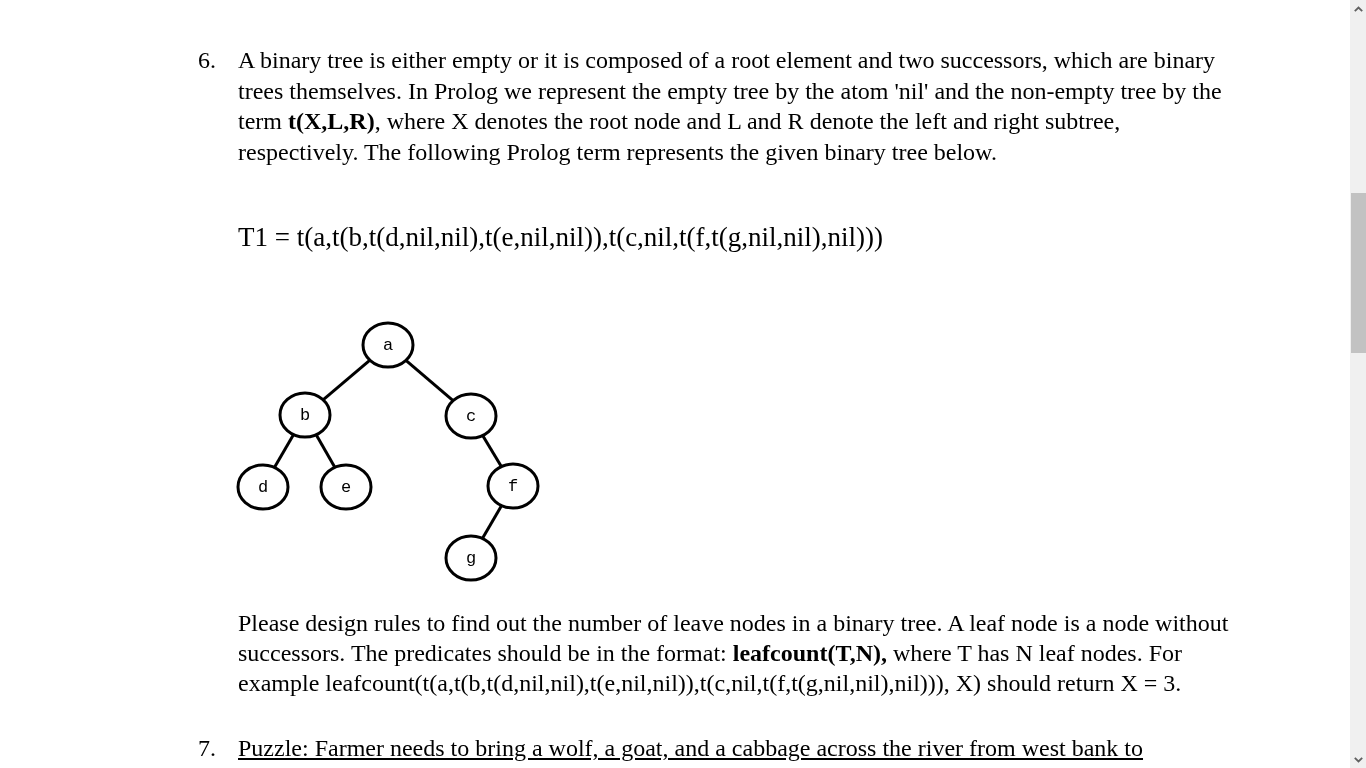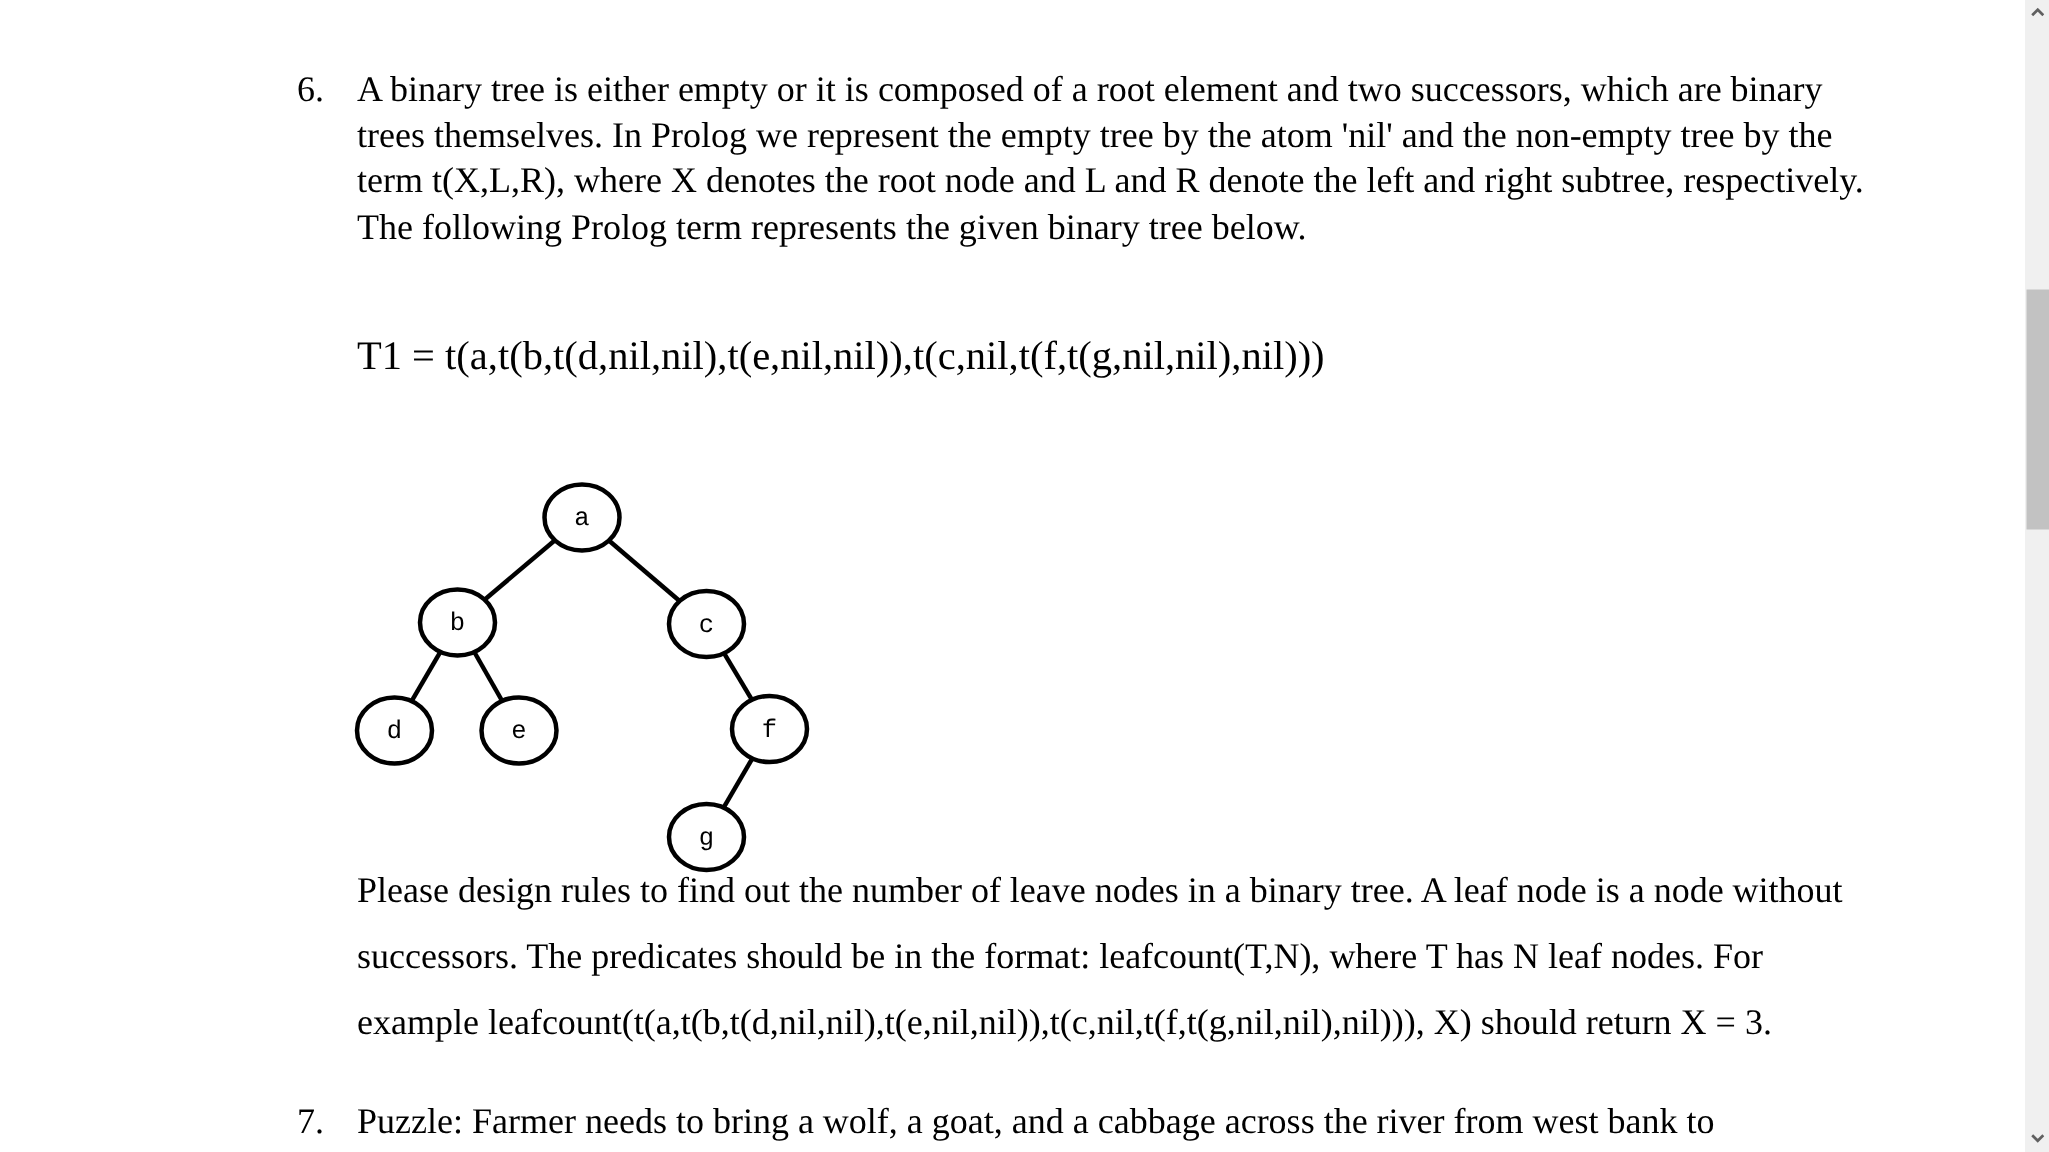--- a/index.html
+++ b/index.html
@@ -61,26 +61,26 @@
       height: 275px;
     }
     .tree svg { display: block; }
     .node-label {
       font-family: "Liberation Mono", "DejaVu Sans Mono", monospace;
       font-size: 17px;
     }
     .para2 {
       position: absolute;
       left: 238px;
-      top: 572px;
+      top: 608px;
       width: 1005px;
       font-size: 24px;
-      line-height: 44px;
+      line-height: 30px;
     }
-    b { font-weight: normal; }
+    b { font-weight: bold; }
 
     
     .scrollbar {
       position: absolute;
       left: 1350px;
       top: 0;
       width: 16px;
       height: 768px;
       background: #f0f0f0;
     }
@@ -162,21 +162,21 @@
         </g>
       </svg>
   </div>
 
   <div class="para2">
     <span>Please design rules to find out the number of leave nodes in a binary tree. A leaf node is a node without successors. The predicates should be in the format: </span><b>leafcount(T,N),</b><span> where T has N leaf nodes. For example leafcount(t(a,t(b,t(d,nil,nil),t(e,nil,nil)),t(c,nil,t(f,t(g,nil,nil),nil))), X) should return X = 3.</span>
   </div>
 
   <div class="item item-7">
     <span class="item-num">7.</span>
-    <div class="item-body" style="white-space:nowrap;">Puzzle: Farmer needs to bring a wolf, a goat, and a cabbage across the river from west bank to</div>
+    <div class="item-body" style="white-space:nowrap;text-decoration:underline;">Puzzle: Farmer needs to bring a wolf, a goat, and a cabbage across the river from west bank to</div>
   </div>
 </div>
 
 <div class="scrollbar">
   <div class="scroll-arrow scroll-up">
     <span>
       <svg width="9" height="6" viewBox="0 0 9 6">
           <path d="M0.8 5.2 L4.5 1.5 L8.2 5.2" fill="none" stroke="#606060" stroke-width="1.8"></path>
         </svg>
     </span>

